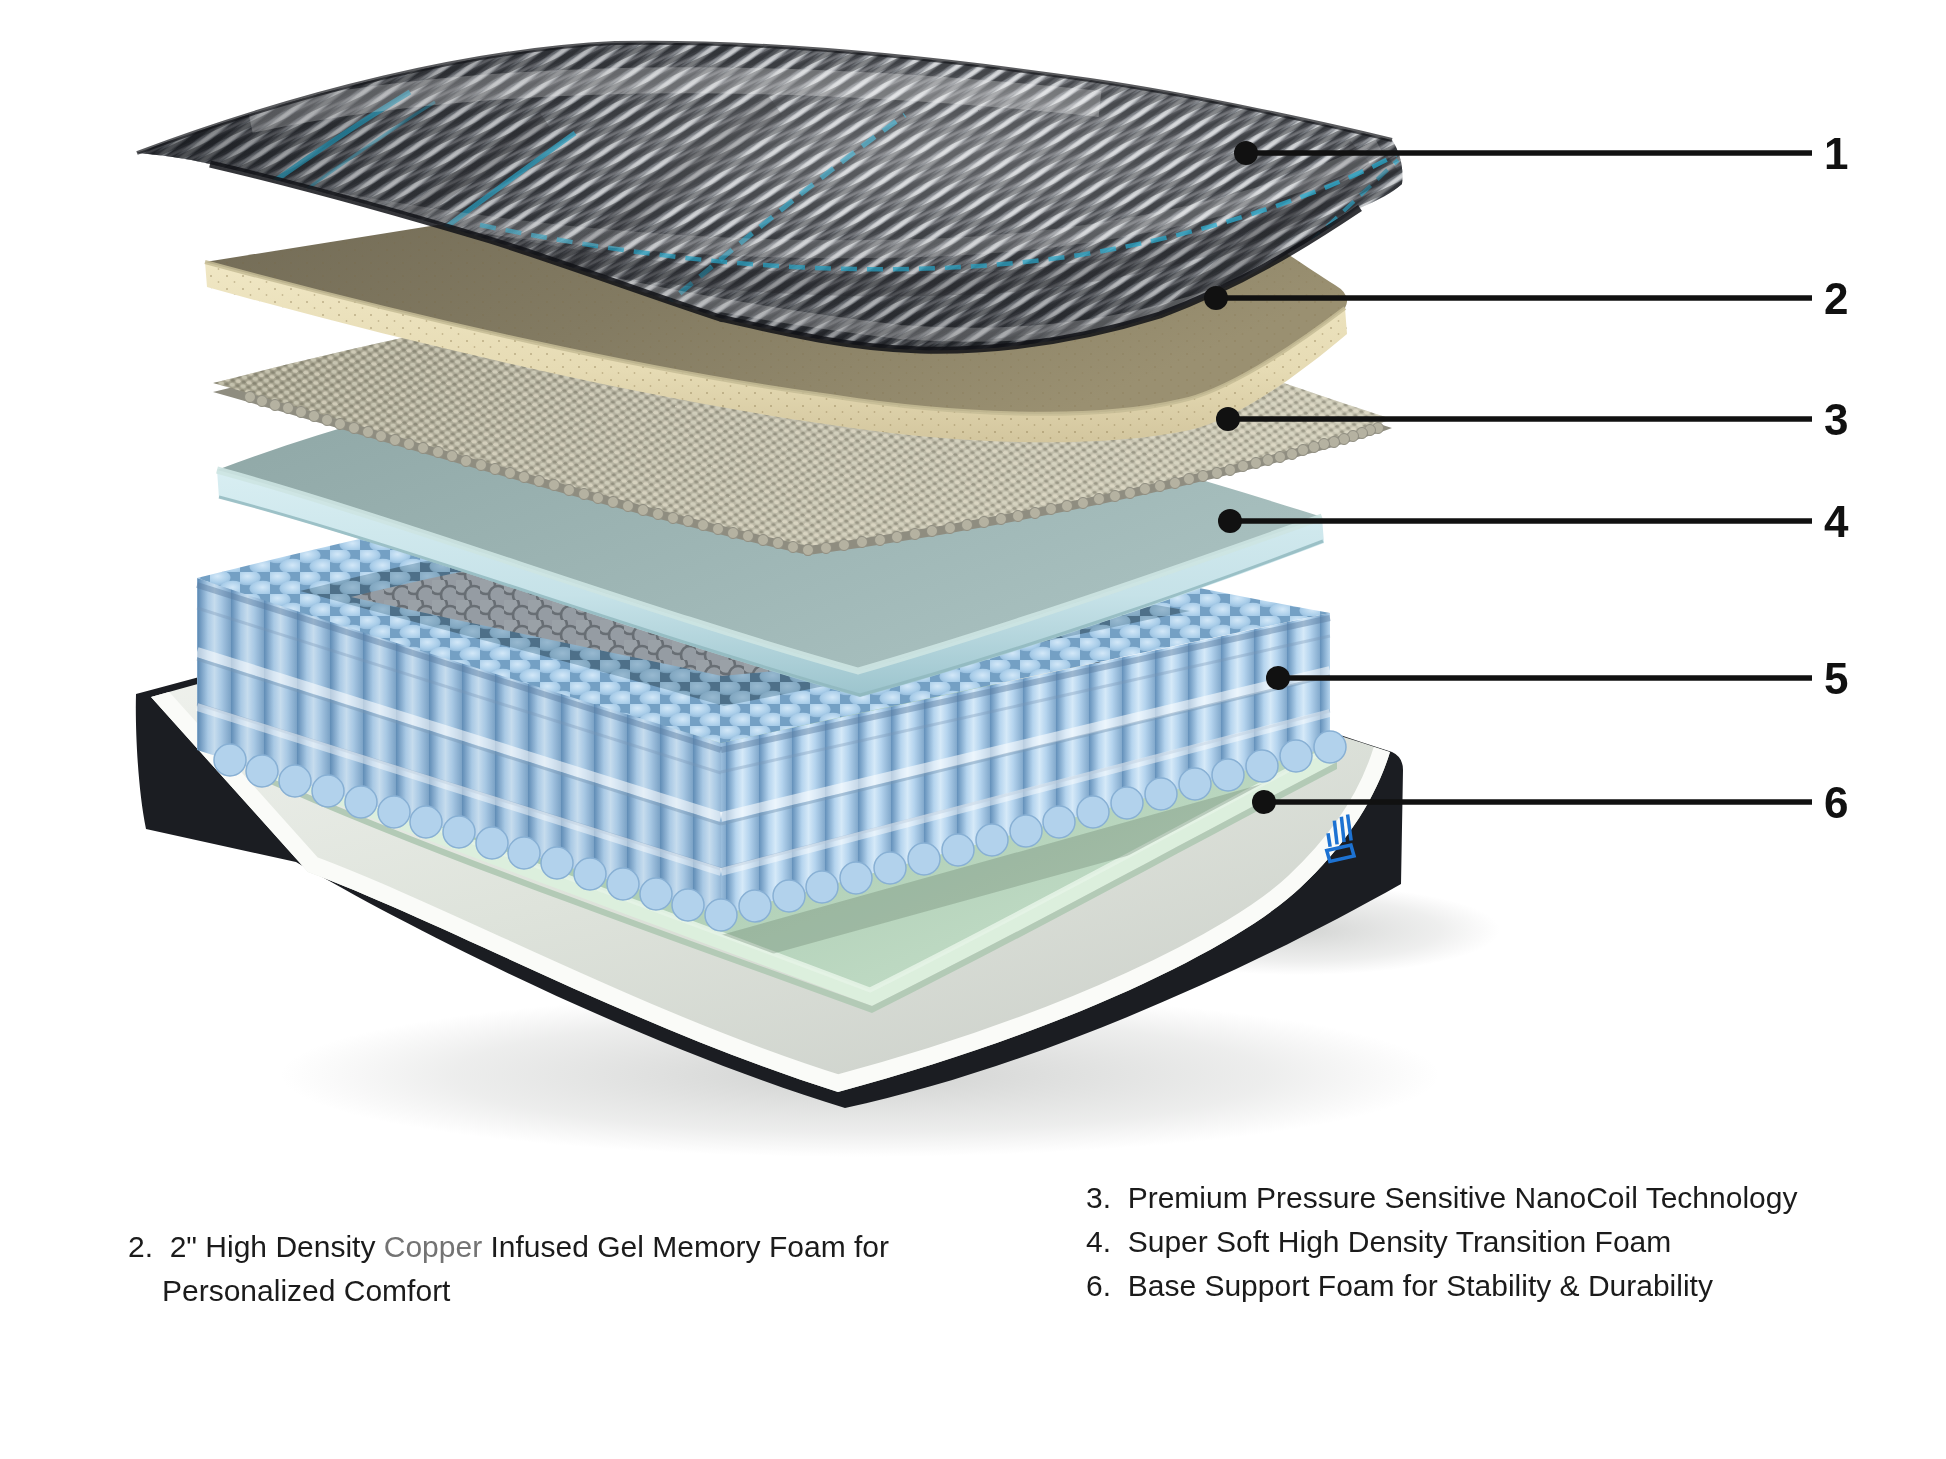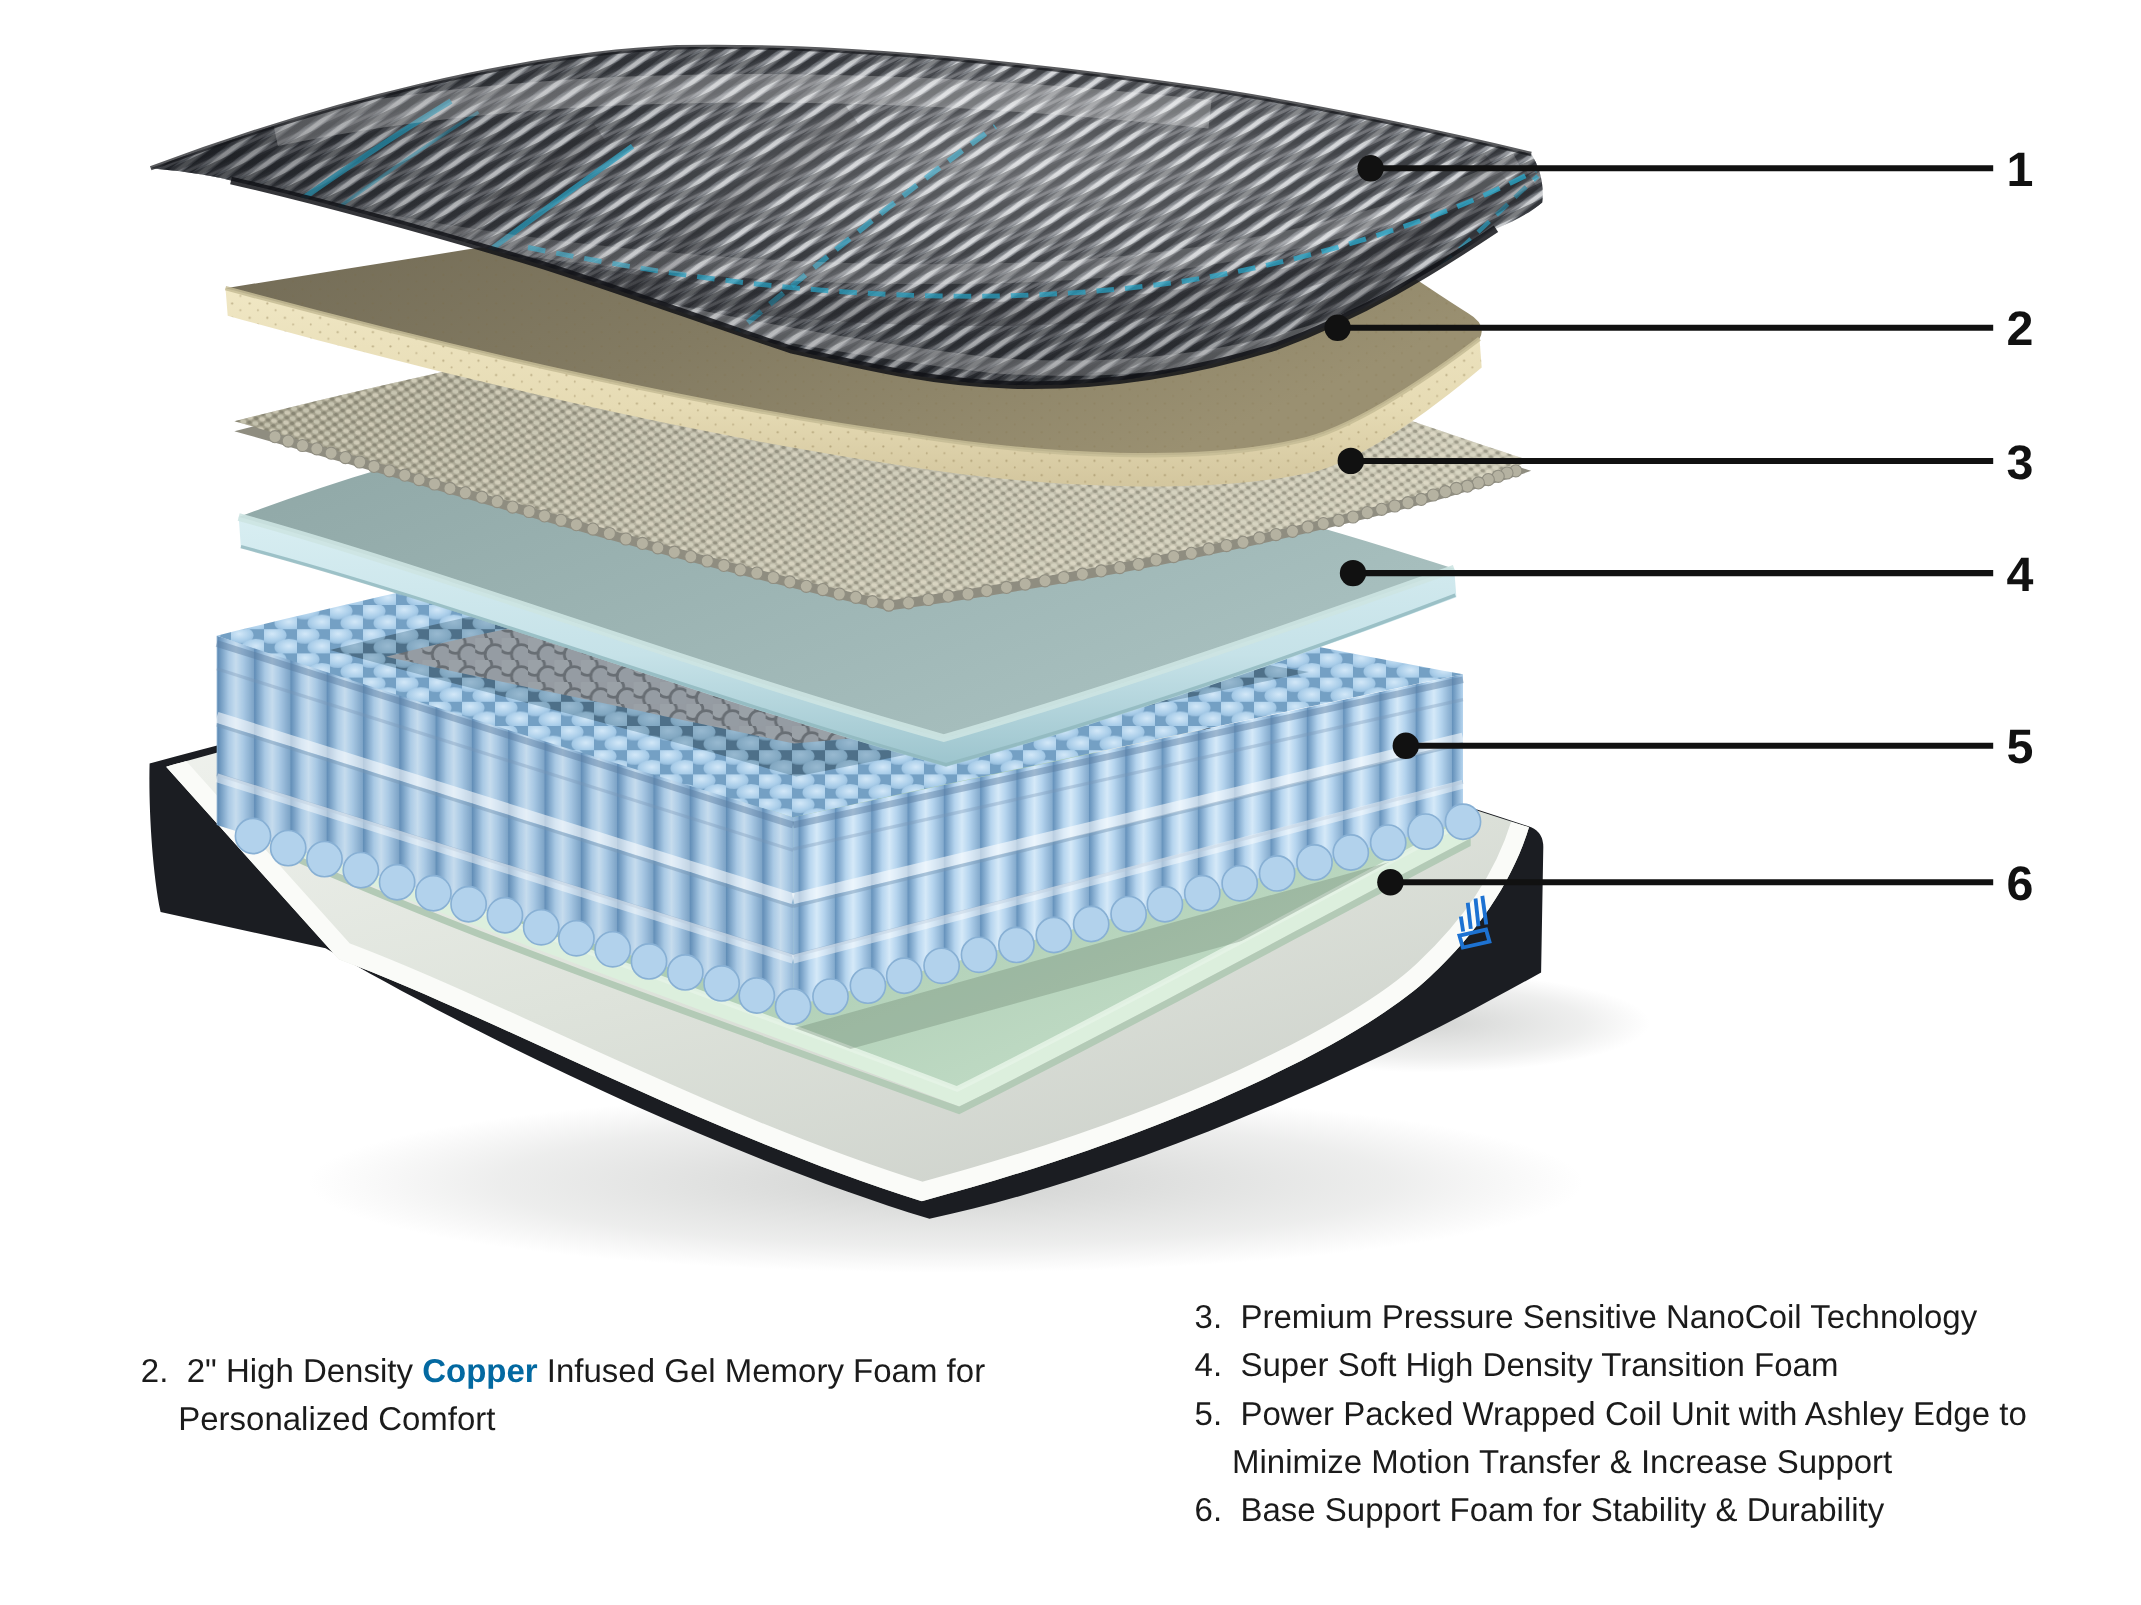--- a/index.html
+++ b/index.html
@@ -1,20 +1,20 @@
 <!DOCTYPE html>
 <html><head><meta charset="utf-8">
 <style>
   html,body{margin:0;padding:0;background:#ffffff;}
   #page{position:relative;width:1946px;height:1459px;background:#ffffff;overflow:hidden;
         font-family:"Liberation Sans", sans-serif;}
   #art{position:absolute;left:0;top:0;}
   .col{position:absolute;font-size:30px;line-height:44px;color:#1b1b1b;}
   .li{padding-left:34px;text-indent:-34px;white-space:nowrap;}
-  .cop{color:#0369a1;font-weight:bold;}
+  .cop{color:#737373;font-weight:normal;}
   b{font-weight:normal;}
 </style></head>
 <body>
 <div id="page">
 <svg id="art" width="1946" height="1459" viewBox="0 0 1946 1459">
 <defs>
   <pattern id="knit" width="15" height="15" patternUnits="userSpaceOnUse" patternTransform="rotate(52)">
     <rect width="15" height="15" fill="#63686f"></rect>
     <rect x="0" width="6.4" height="15" fill="#272a30"></rect>
     <rect x="9.4" width="4.2" height="15" fill="#c4c7ca"></rect>
@@ -427,15 +427,14 @@
   <text x="1824" y="818">6</text>
 </g>
 </svg>
 
 <div class="col" style="left:128px;top:1225px;width:960px;">
   <div class="li">2.&nbsp; 2" High Density <span class="cop">Copper</span> Infused Gel Memory Foam for<br>Personalized Comfort</div>
 </div>
 <div class="col" style="left:1086px;top:1176px;width:830px;">
   <div class="li">3.&nbsp; Premium Pressure Sensitive NanoCoil Technology</div>
   <div class="li">4.&nbsp; <b>Super Soft</b> High Density Transition Foam</div>
-  <div class="li">5.&nbsp; Power Packed Wrapped Coil Unit with Ashley Edge to<br>Minimize Motion Transfer &amp; Increase Support</div>
   <div class="li">6.&nbsp; Base Support Foam for Stability &amp; Durability</div>
 </div>
 </div>
 </body></html>

